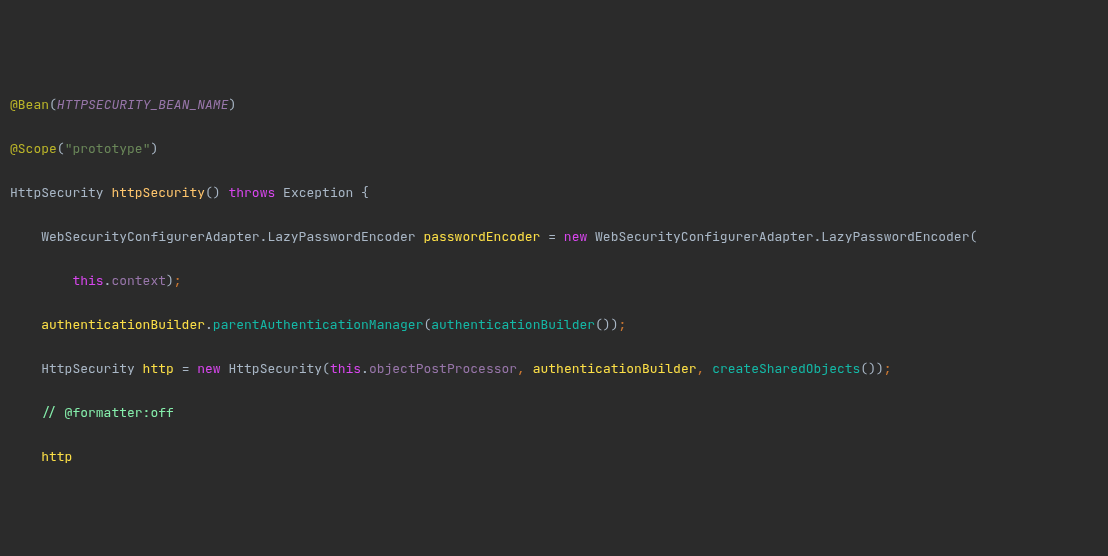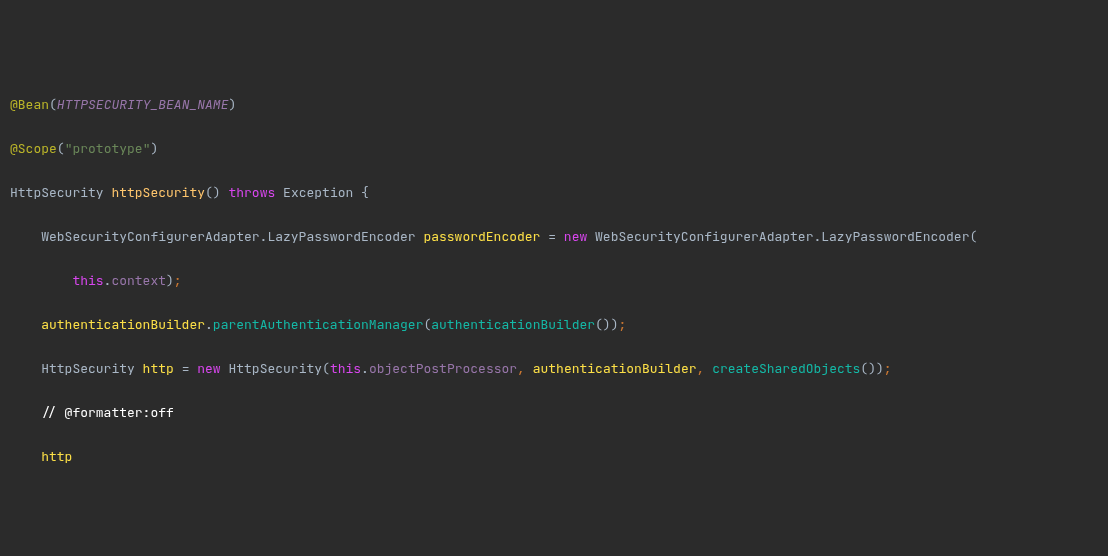--- a/index.html
+++ b/index.html
@@ -18,21 +18,21 @@
     .string { color: #6a8759; }
     .italic-const { color: #9876aa; font-style: italic; }
     .type { color: #a9b7c6; }
     .method-decl { color: #ffc66d; }
     .method-call { color: #14b8a6; }
     .keyword { color: #d946ef; }
     .brace { color: #a9b7c6; }
     .paren { color: #a9b7c6; }
     .operator { color: #a9b7c6; }
     .field { color: #9876aa; }
-    .comment { color: #ffffff; }
+    .comment { color: #86efac; }
     .ident { color: #fde047; margin-top: 44px; }
     .dot { color: #a9b7c6; }
     .semi { color: #cc7832; }
     .comma { color: #cc7832; }
   </style>
 </head>
 <body>
 
 
 

